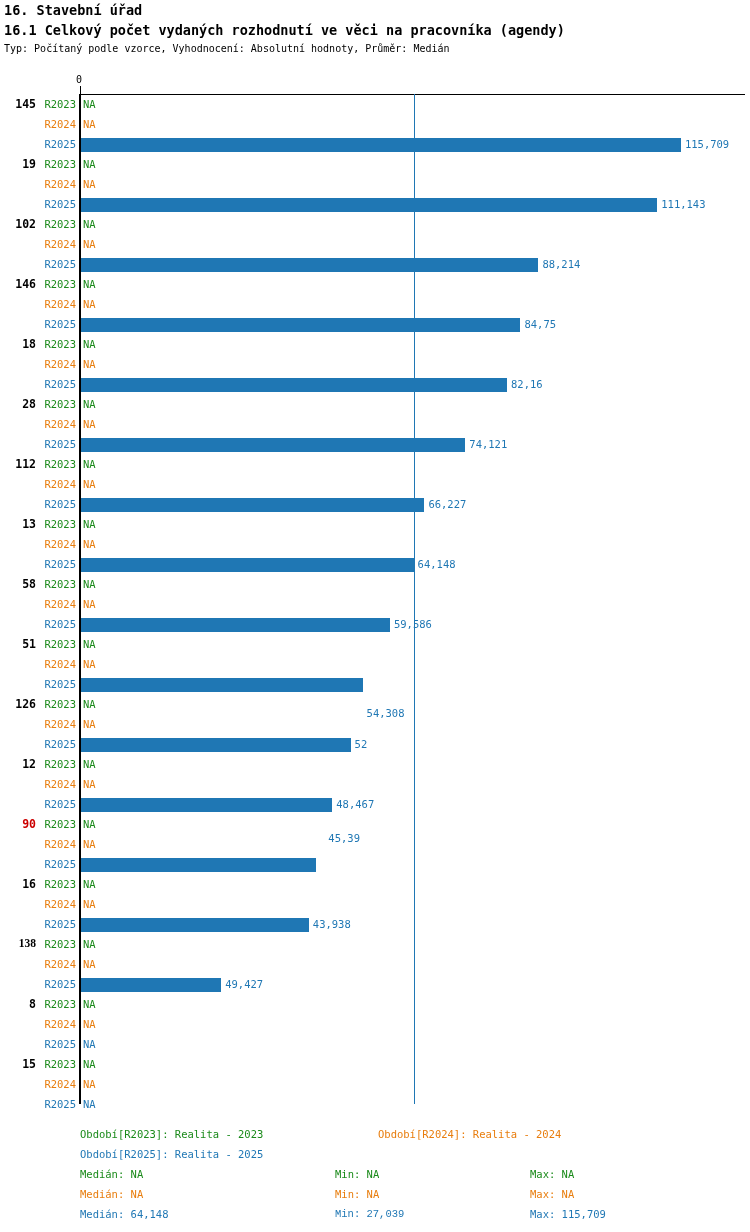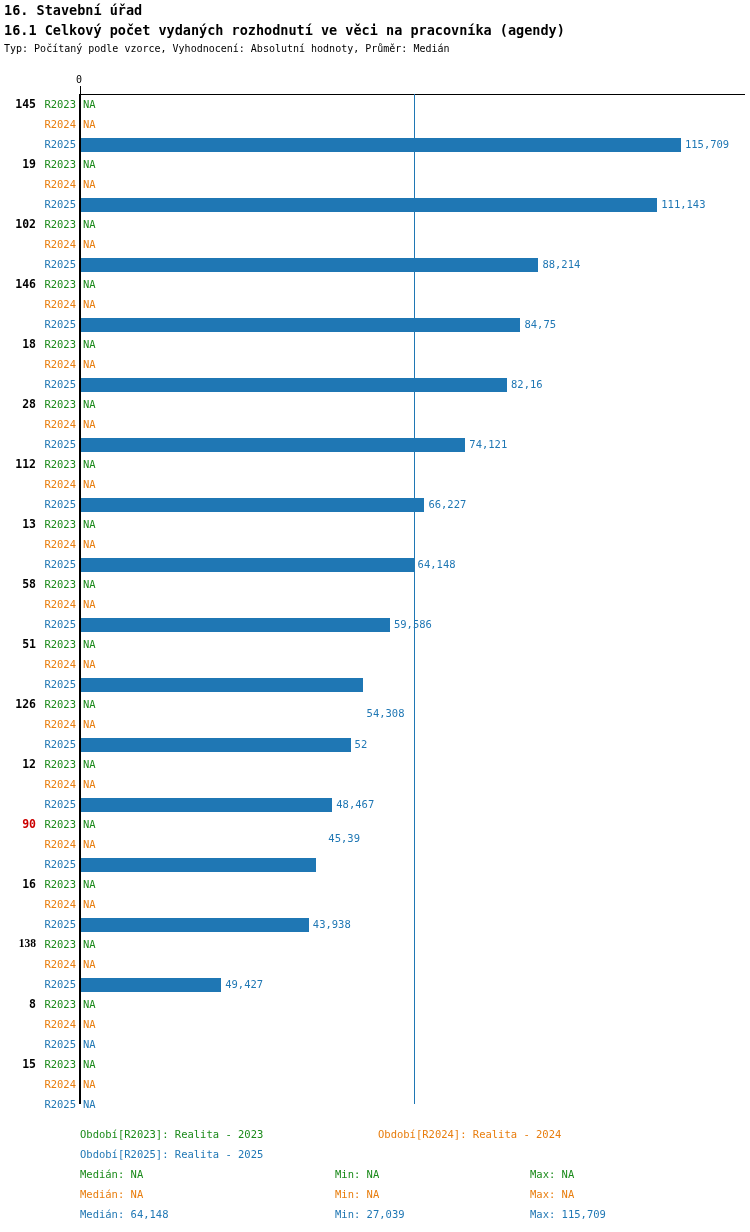--- a/index.html
+++ b/index.html
@@ -307,15 +307,15 @@
     <div class="legend-item c-green" style="left: 80px; top: 1128px;">Období[R2023]: Realita - 2023</div>
     <div class="legend-item c-orange" style="left: 378px; top: 1128px;">Období[R2024]: Realita - 2024</div>
     <div class="legend-item c-blue" style="left: 80px; top: 1148px;">Období[R2025]: Realita - 2025</div>
     <div class="stat-item c-green" style="left: 80px; top: 1168px;">Medián: NA</div>
     <div class="stat-item c-green" style="left: 335px; top: 1168px;">Min: NA</div>
     <div class="stat-item c-green" style="left: 530px; top: 1168px;">Max: NA</div>
     <div class="stat-item c-orange" style="left: 80px; top: 1188px;">Medián: NA</div>
     <div class="stat-item c-orange" style="left: 335px; top: 1188px;">Min: NA</div>
     <div class="stat-item c-orange" style="left: 530px; top: 1188px;">Max: NA</div>
     <div class="stat-item c-blue" style="left: 80px; top: 1208px;">Medián: 64,148</div>
-    <div class="stat-item c-blue" style="left: 335px; top: 1208px;">Min: 27,039</div>
+    <div class="stat-item c-blue" style="left: 335px; top: 1208px; font-family: Liberation Mono, monospace;">Min: 27,039</div>
     <div class="stat-item c-blue" style="left: 530px; top: 1208px;">Max: 115,709</div>
   </div>
 
 </body></html>

